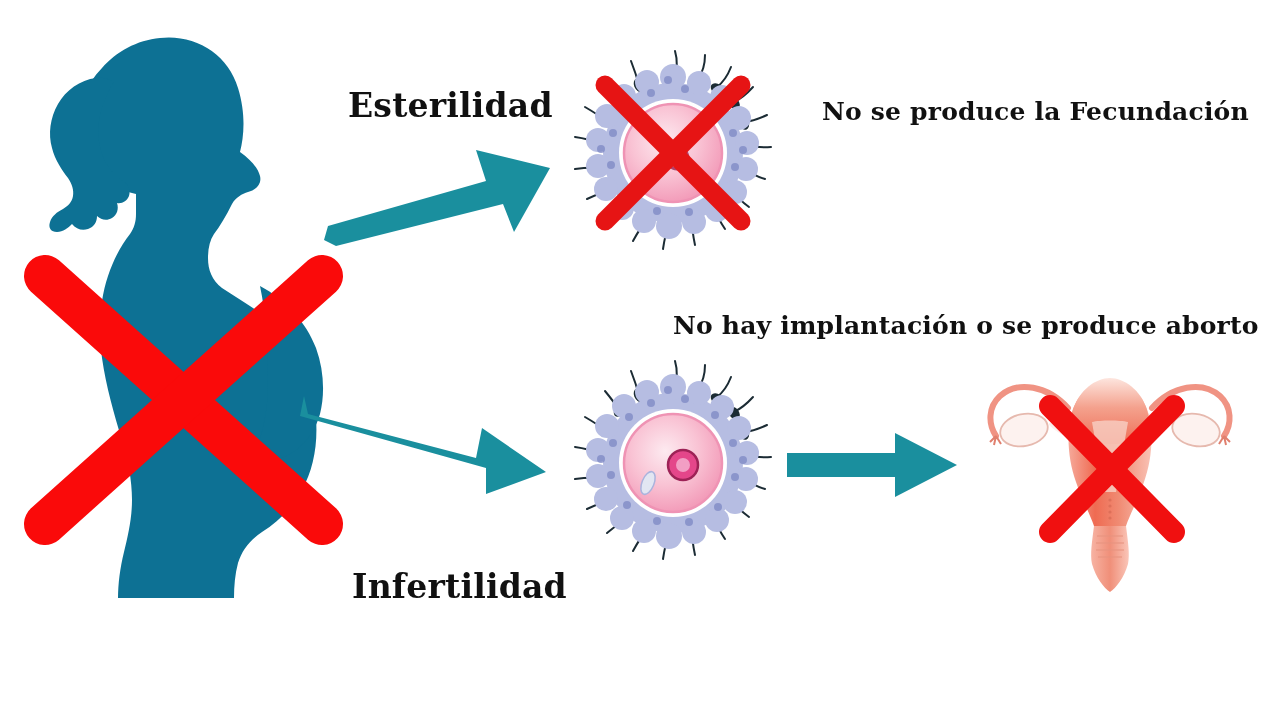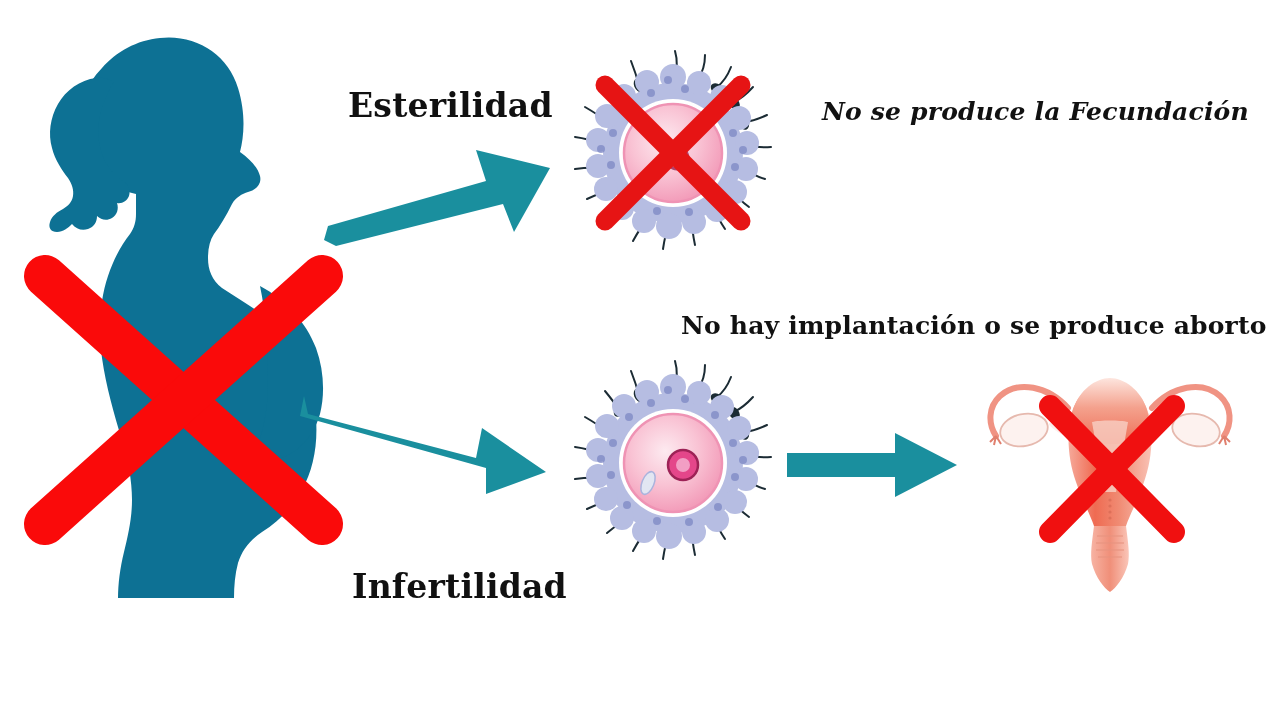--- a/index.html
+++ b/index.html
@@ -33,27 +33,25 @@
   #label-infertilidad {
     left: 352px;
     top: 522px;
     font-size: 33px;
     margin-top: 45px;
   }
   #label-fecundacion {
     left: 822px;
     top: 97px;
     font-size: 25px;
-    font-style: italic;
   }
   #label-aborto {
     left: 673px;
     top: 311px;
     font-size: 25px;
-    margin-left: 8px;
   }
   .gfx {
     position: absolute;
     display: block;
   }
   #woman-figure { left: 10px; top: 18px; }
   #ovum-top { left: 565px; top: 45px; }
   #ovum-bottom { left: 565px; top: 355px; }
   #uterus-figure { left: 960px; top: 350px; }
   #arrow-esterilidad { left: 318px; top: 128px; }

